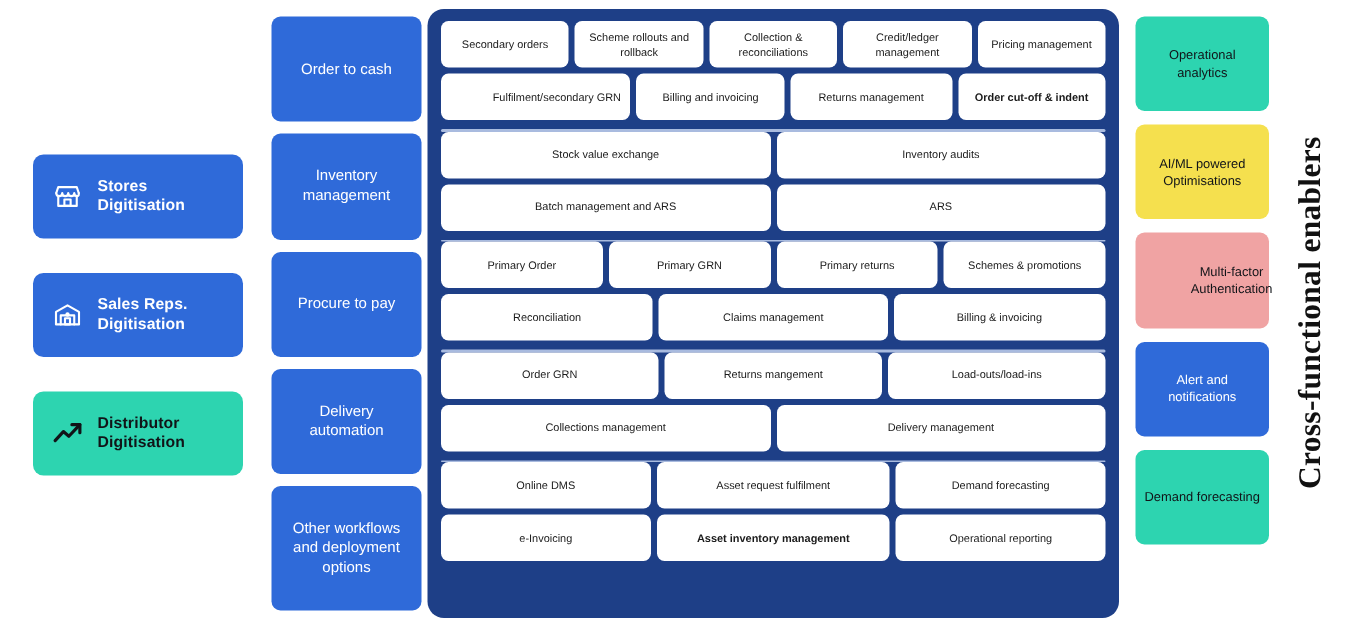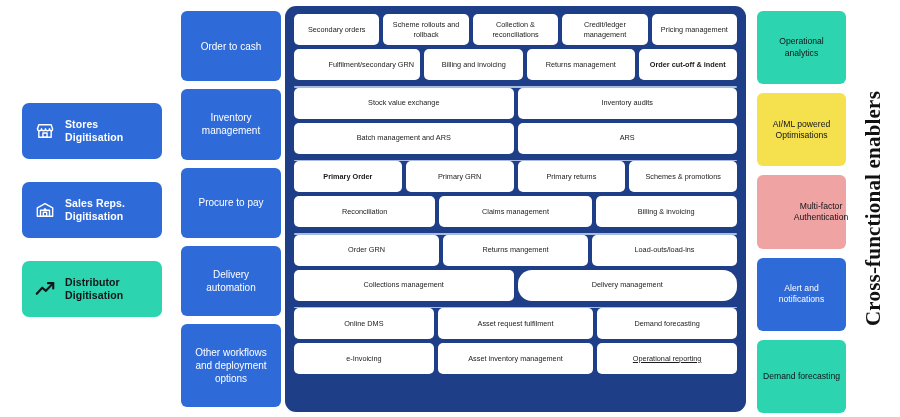--- a/index.html
+++ b/index.html
@@ -118,21 +118,21 @@
     padding: 3px 4px;
     min-height: 31px;
   }
 
   
   #enabler-column {
     position: absolute;
     left: 757px;
     top: 11px;
     width: 89px;
-    height: 402px;
+    height: 352px;
     display: flex;
     flex-direction: column;
     gap: 9px;
   }
   .enabler-card {
     flex: 1 1 0;
     border-radius: 6px;
     font-size: 8.6px;
     line-height: 1.3;
     display: flex;
@@ -235,54 +235,54 @@
           <div class="capability-chip" style="flex: 1 1 0px;">Inventory audits</div>
         </div>
         <div class="matrix-row">
           <div class="capability-chip" style="flex: 1 1 0px;">Batch management and ARS</div>
           <div class="capability-chip" style="flex: 1 1 0px;">ARS</div>
         </div>
       </div>
       <div class="section-divider"></div>
       <div class="matrix-section">
         <div class="matrix-row">
-          <div class="capability-chip" style="flex: 1 1 0px; font-weight: bold;">Primary Order</div>
+          <div class="capability-chip" style="flex: 1 1 0px;">Primary Order</div>
           <div class="capability-chip" style="flex: 1 1 0px;">Primary GRN</div>
           <div class="capability-chip" style="flex: 1 1 0px;">Primary returns</div>
           <div class="capability-chip" style="flex: 1 1 0px;">Schemes &amp; promotions</div>
         </div>
         <div class="matrix-row">
           <div class="capability-chip" style="flex: 1 1 0px;">Reconciliation</div>
           <div class="capability-chip" style="flex: 1.08 1 0px;">Claims management</div>
           <div class="capability-chip" style="flex: 1 1 0px;">Billing &amp; invoicing</div>
         </div>
       </div>
       <div class="section-divider"></div>
       <div class="matrix-section">
         <div class="matrix-row">
           <div class="capability-chip" style="flex: 1 1 0px;">Order GRN</div>
           <div class="capability-chip" style="flex: 1 1 0px;">Returns mangement</div>
           <div class="capability-chip" style="flex: 1 1 0px;">Load-outs/load-ins</div>
         </div>
         <div class="matrix-row">
           <div class="capability-chip" style="flex: 1 1 0px;">Collections management</div>
-          <div class="capability-chip" style="flex: 1 1 0px; border-radius: 14px;">Delivery management</div>
+          <div class="capability-chip" style="flex: 1 1 0px;">Delivery management</div>
         </div>
       </div>
       <div class="section-divider"></div>
       <div class="matrix-section">
         <div class="matrix-row">
           <div class="capability-chip" style="flex: 1 1 0px;">Online DMS</div>
           <div class="capability-chip" style="flex: 1.12 1 0px;">Asset request fulfilment</div>
           <div class="capability-chip" style="flex: 1 1 0px;">Demand forecasting</div>
         </div>
         <div class="matrix-row">
           <div class="capability-chip" style="flex: 1 1 0px;">e-Invoicing</div>
-          <div class="capability-chip" style="flex: 1.12 1 0px;">Asset inventory management</div>
-          <div class="capability-chip" style="flex: 1 1 0px; text-decoration: underline;">Operational reporting</div>
+          <div class="capability-chip" style="flex: 1.12 1 0px; font-weight: bold;">Asset inventory management</div>
+          <div class="capability-chip" style="flex: 1 1 0px;">Operational reporting</div>
         </div>
       </div>
     </div>
 
   <div id="enabler-column">
       <div class="enabler-card" style="background: rgb(45, 212, 176);">Operational analytics</div>
       <div class="enabler-card" style="background: rgb(245, 224, 78);">AI/ML powered Optimisations</div>
       <div class="enabler-card" style="background: rgb(240, 163, 163); padding-left: 44px;">Multi-factor Authentication</div>
       <div class="enabler-card light-text" style="background: rgb(47, 106, 217);">Alert and notifications</div>
       <div class="enabler-card" style="background: rgb(45, 212, 176);">Demand forecasting</div>

